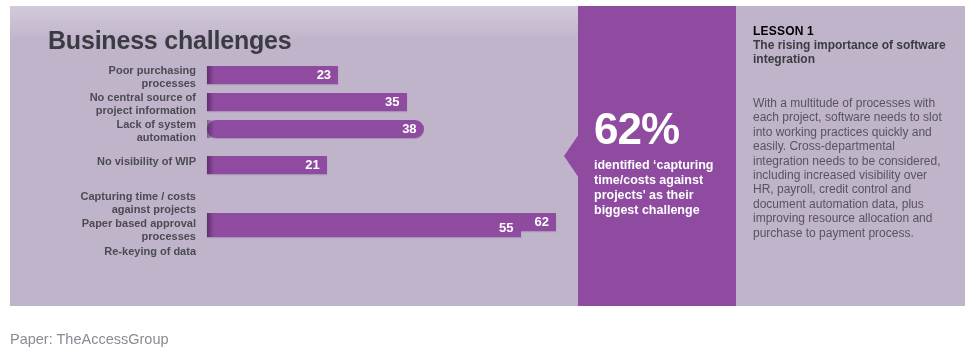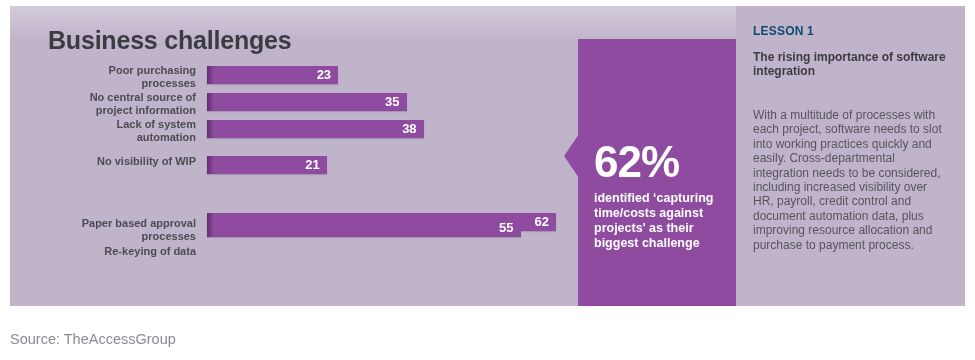--- a/index.html
+++ b/index.html
@@ -123,21 +123,20 @@
   }
 
   
   #callout-block {
     position: absolute;
     left: 568px;
     top: 0;
     width: 158px;
     height: 300px;
     background: #8f4ba0;
-    margin-top: 33px;
   }
 
   #callout-arrow {
     position: absolute;
     left: 554px;
     top: 128px;
     width: 0;
     height: 0;
     border-top: 22px solid transparent;
     border-bottom: 22px solid transparent;
@@ -180,31 +179,31 @@
   #lesson-inner {
     position: absolute;
     left: 17px;
     top: 18px;
     width: 196px;
   }
 
   #lesson-eyebrow {
     font-size: 12px;
     font-weight: bold;
-    color: #0c4a6e;
+    color: #000000;
     line-height: 14px;
     letter-spacing: 0.2px;
   }
 
   #lesson-heading {
     font-size: 12px;
     font-weight: bold;
     color: #3b3b42;
     line-height: 14px;
-    margin-top: 12px;
+    margin-top: 0px;
   }
 
   #lesson-body {
     margin-top: 30px;
     font-size: 12px;
     color: #55555d;
     line-height: 14.4px;
   }
 
   
@@ -239,34 +238,35 @@
           <div class="bar-label two-line">No central source of<br><span>project information</span></div>
           <div class="bar-track" style="width: 199.5px;">
             <div class="bar-fill" style="background: rgb(143, 75, 160);">
               <div class="bar-value">35</div>
             </div>
           </div>
         </div>
         <div class="bar-row">
           <div class="bar-label two-line">Lack of system<br><span>automation</span></div>
           <div class="bar-track" style="width: 216.6px;">
-            <div class="bar-fill" style="background: rgb(143, 75, 160);">
+            <div class="bar-fill" style="background: rgb(143, 75, 160); border-radius: 9px;">
               <div class="bar-value">38</div>
             </div>
           </div>
         </div>
         <div class="bar-row gap-before">
           <div class="bar-label">No visibility of WIP</div>
           <div class="bar-track" style="width: 119.7px;">
             <div class="bar-fill" style="background: rgb(143, 75, 160);">
               <div class="bar-value">21</div>
             </div>
           </div>
         </div>
         <div class="bar-row gap-before">
+          <div class="bar-label two-line">Capturing time / costs<br><span>against projects</span></div>
           <div class="bar-track" style="width: 349px; margin-top: 21px;">
             <div class="bar-fill" style="background: rgb(143, 75, 160);">
               <div class="bar-value">62</div>
             </div>
           </div>
         </div>
         <div class="bar-row">
           <div class="bar-label two-line">Paper based approval<br><span>processes</span></div>
           <div class="bar-track" style="width: 313.5px;">
             <div class="bar-fill" style="background: rgb(143, 75, 160);">
@@ -291,13 +291,13 @@
   <div id="lesson-column">
     <div id="lesson-inner">
       <div id="lesson-eyebrow">LESSON 1</div>
       <div id="lesson-heading">The rising importance of software integration</div>
       <div id="lesson-body">With a multitude of processes with each project, software needs to slot into working practices quickly and easily. Cross-departmental integration needs to be considered, including increased visibility over HR, payroll, credit control and document automation data, plus improving resource allocation and purchase to payment process.</div>
     </div>
   </div>
 
 </div>
 
-<div id="source-line">Source: TheAccessGroup</div>
+<div id="source-line">Paper: TheAccessGroup</div>
 
 </body></html>

